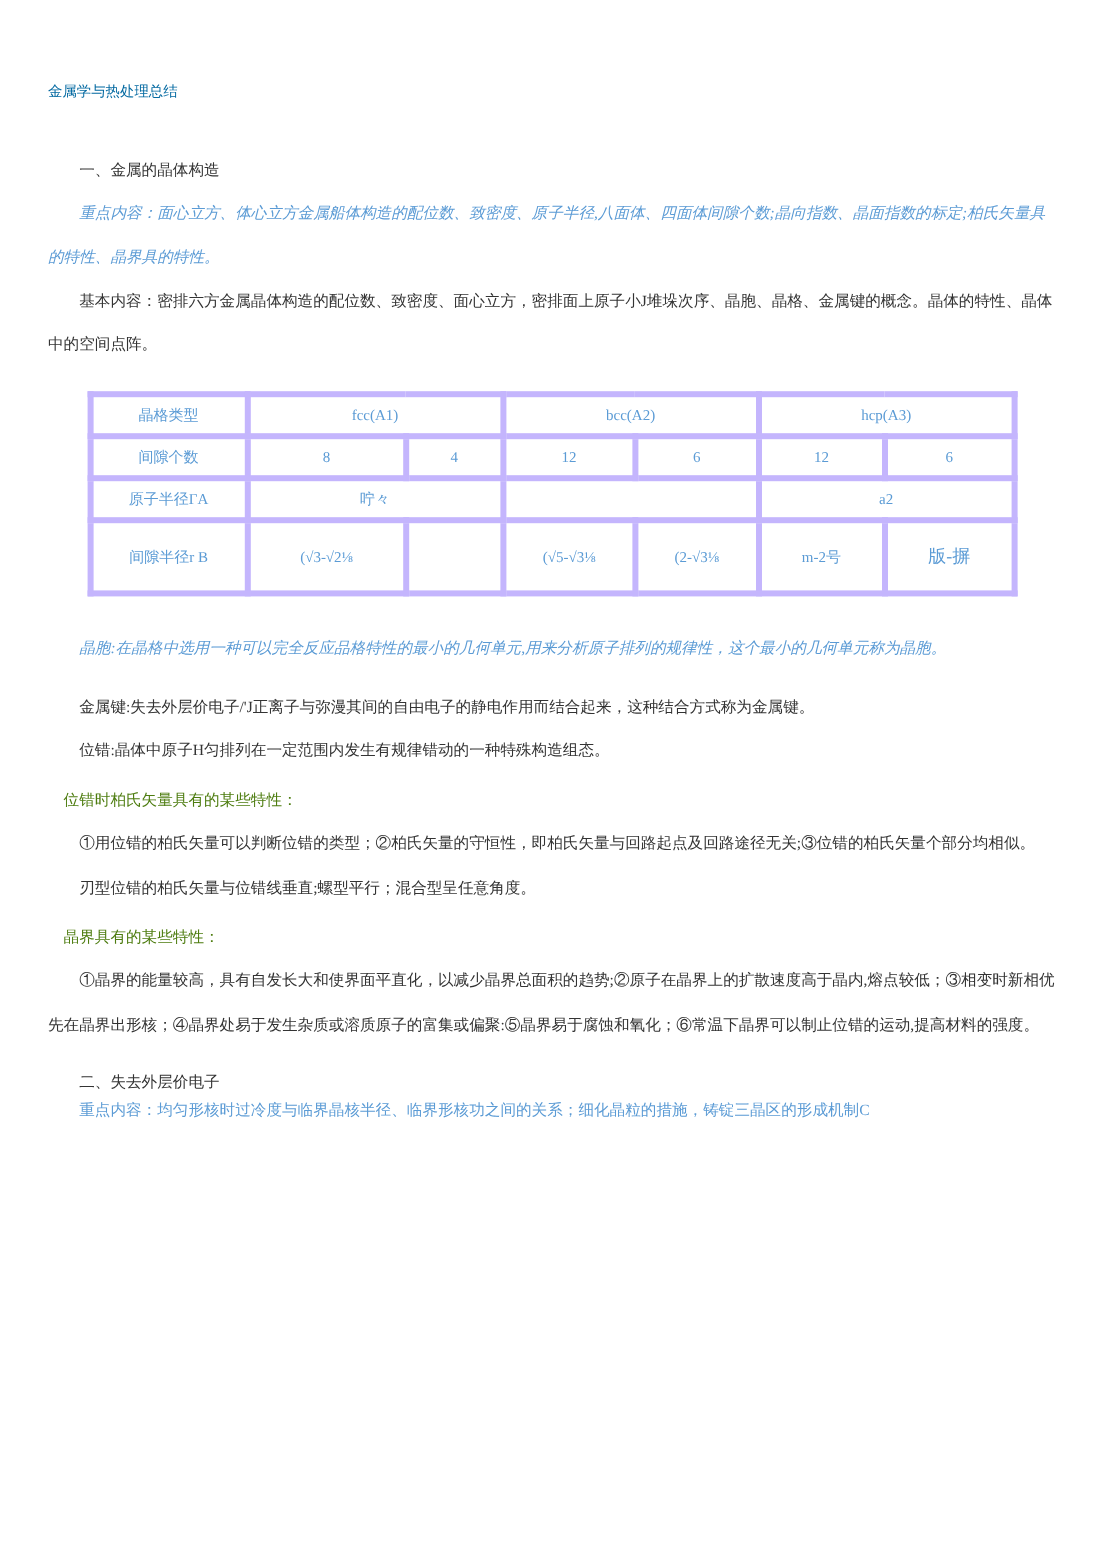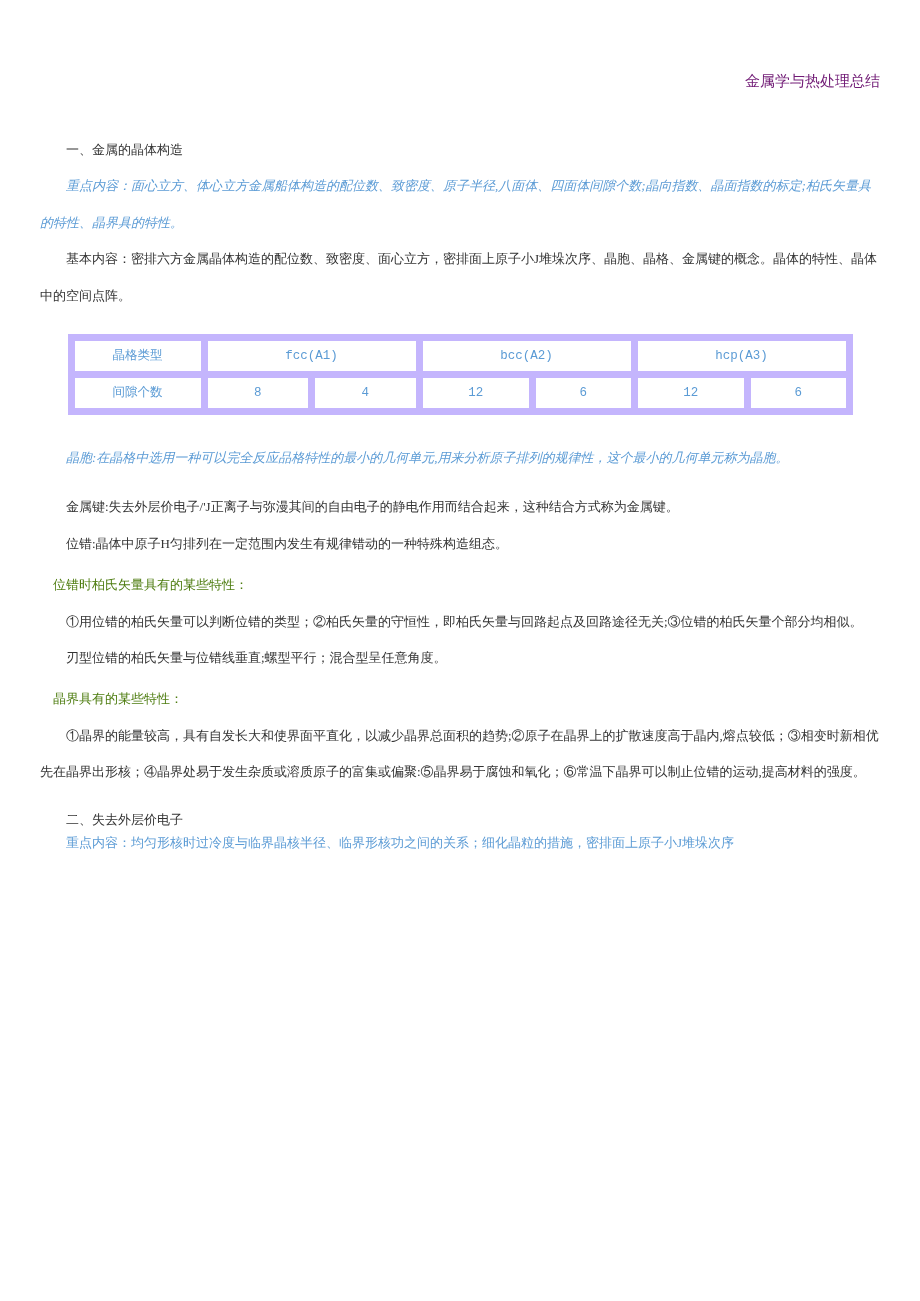--- a/index.html
+++ b/index.html
@@ -7,50 +7,49 @@
     padding: 60px 40px;
     font-family: "SimSun", "宋体", serif;
     font-size: 13px;
     color: #333;
     background: #fff;
     width: 920px;
     box-sizing: border-box;
     line-height: 2.8;
   }
   .title {
-    text-align: right;
-    font-size: 15px;
-    color: #701a75;
+    text-align: left;
+    font-size: 12px;
+    color: #0369a1;
     margin-bottom: 30px;
   }
   .section-heading {
     color: #333;
     margin-top: 10px;
     margin-bottom: 5px;
   }
   .para {
     text-indent: 2em;
     margin: 0;
   }
   .blue { color: #5b9bd5; font-style: italic; }
   .black { color: #333; }
   table {
     border-collapse: collapse;
     margin: 20px auto 25px auto;
     font-size: 12.5px;
   }
   td, th {
-    border: 7px solid #c4b5fd;
+    border: 5px solid #c4b5fd;
     padding: 4px 24px;
     text-align: center;
     color: #5b9bd5;
     font-weight: normal;
     line-height: 1.6;
     height: 22px;
-    font-family: Liberation Mono, monospace;
   }
   .row-label {
     width: 78px;
   }
   .wide-cell { width: 75px; }
   .tall-row td { height: 48px; }
   .note-heading {
     color: #4d7c0f;
     margin-top: 5px;
   }
@@ -81,33 +80,48 @@
   </tr>
   <tr>
     <td class="row-label">间隙个数</td>
     <td>8</td>
     <td>4</td>
     <td>12</td>
     <td>6</td>
     <td>12</td>
     <td>6</td>
   </tr>
+  <tr>
+    <td class="row-label">原子半径ΓA</td>
+    <td colspan="2">咛々</td>
+    <td colspan="2"></td>
+    <td colspan="2">a2</td>
+  </tr>
+  <tr class="tall-row">
+    <td class="row-label">间隙半径r B</td>
+    <td>(√3-√2⅛</td>
+    <td></td>
+    <td>(√5-√3⅛</td>
+    <td>(2-√3⅛</td>
+    <td>m-2号</td>
+    <td style="font-size:15px">版-摒</td>
+  </tr>
 </tbody>
   </table>
 
 <p class="blue" style="text-indent:0;margin-left:2em">晶胞:在晶格中选用一种可以完全反应品格特性的最小的几何单元,用来分析原子排列的规律性，这个最小的几何单元称为晶胞。</p>
 
 <p class="para black">金属键:失去外层价电子/'J正离子与弥漫其间的自由电子的静电作用而结合起来，这种结合方式称为金属键。</p>
 
 <p class="para black">位错:晶体中原子H匀排列在一定范围内发生有规律错动的一种特殊构造组态。</p>
 
 <div class="note-heading" style="margin-left:1em">位错时柏氏矢量具有的某些特性：</div>
 
 <p class="para black">①用位错的柏氏矢量可以判断位错的类型；②柏氏矢量的守恒性，即柏氏矢量与回路起点及回路途径无关;③位错的柏氏矢量个部分均相似。</p>
 
 <p class="para black">刃型位错的柏氏矢量与位错线垂直;螺型平行；混合型呈任意角度。</p>
 
 <div class="note-heading" style="margin-left:1em">晶界具有的某些特性：</div>
 
 <p class="para black">①晶界的能量较高，具有自发长大和使界面平直化，以减少晶界总面积的趋势;②原子在晶界上的扩散速度高于晶内,熔点较低；③相变时新相优先在晶界出形核；④晶界处易于发生杂质或溶质原子的富集或偏聚:⑤晶界易于腐蚀和氧化；⑥常温下晶界可以制止位错的运动,提高材料的强度。</p>
 
 <div class="para tight">二、失去外层价电子</div>
-<div class="para last-blue">重点内容：均匀形核时过冷度与临界晶核半径、临界形核功之间的关系；细化晶粒的措施，密排面上原子小J堆垛次序</div>
+<div class="para last-blue">重点内容：均匀形核时过冷度与临界晶核半径、临界形核功之间的关系；细化晶粒的措施，铸锭三晶区的形成机制C</div>
 
 </body></html>

